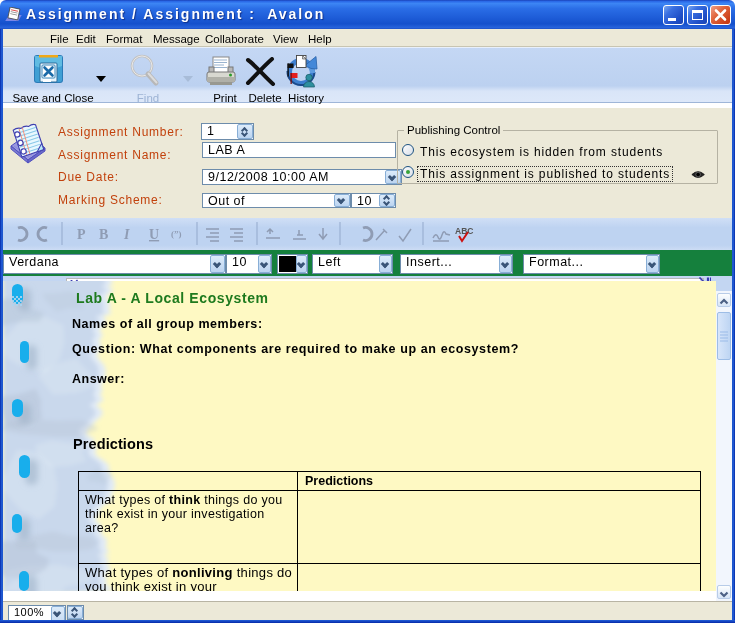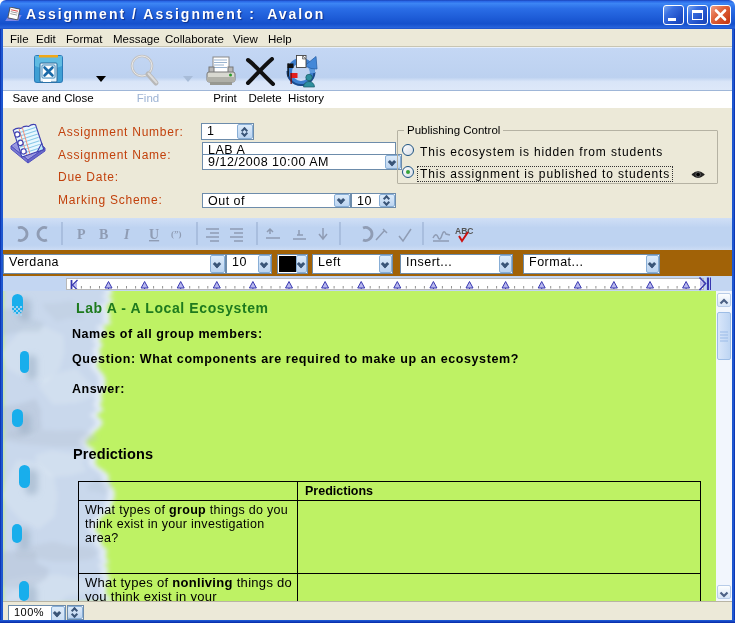--- a/index.html
+++ b/index.html
@@ -14,23 +14,23 @@
   border-radius:6px 6px 0 0; }
 #titletext { left:26px; top:6px; color:#fff; font-weight:bold; font-size:14px; letter-spacing:2.0px;
   text-shadow:1px 1px 1px #10328c; }
 .capbtn { top:5px; width:21px; height:20px; border-radius:3px; border:1px solid #fff; }
 .capblue { background:linear-gradient(135deg,#7aa8f0 0%,#3a6fe0 30%,#2050c8 70%,#1a44b4 100%); }
 .capred { background:linear-gradient(135deg,#f0a088 0%,#e0643c 40%,#c83a14 90%); }
 .glyph { position:absolute; color:#fff; font-weight:bold; }
 
 #menubar { left:3px; top:29px; width:729px; height:18px; background:#ECE9D8;
   border-bottom:1px solid #c8c5b2; font-size:11.5px; color:#000; }
-.menuitem { position:absolute; top:4px; }
-
-#toolbar { left:3px; top:47px; width:729px; height:44px;
+.menuitem { position:absolute; top:4px;margin-left:40px; }
+
+#toolbar { left:3px; top:47px; width:729px; height:56px;
   background:linear-gradient(180deg,#c4d7f4 0%,#bcd1f0 70%,#d9e5f8 80%,#dde8f9 100%);
   border-top:1px solid #e8f0fc; border-bottom:1px solid #9fb6d8;padding-left:28px; }
 .tblabel { position:absolute; top:44px; font-size:11.5px; color:#000; text-align:center; white-space:nowrap; }
 
 #formband { left:3px; top:108px; width:729px; height:110px; background:#ECE9D8; }
 .flabel { position:absolute; font-size:12px; letter-spacing:0.75px; color:#c2410c; }
 .tbox { position:absolute; background:#fff; border:1px solid #6d8cab; font-size:12.5px;
   letter-spacing:0.5px; padding:0 0 0 5px; color:#000; overflow:hidden; white-space:nowrap; }
 .combobtn { position:absolute; right:0px; top:0px; bottom:0px; width:16px;
   background:linear-gradient(180deg,#dcebfa 0%,#bcd4f0 100%);
@@ -49,27 +49,27 @@
   border:1px solid #b5b2a3; border-radius:1px; }
 #publegend { position:absolute; left:6px; top:-7px; background:#ECE9D8; padding:0 3px; font-size:11.5px;text-align:right; }
 .radio { position:absolute; width:12px; height:12px; border-radius:50%;
   border:1px solid #1d5281; background:linear-gradient(135deg,#fdfdfd,#d8dfe8); }
 .radiodot { position:absolute; left:3px; top:3px; width:4px; height:4px; border-radius:50%; background:#37a338; }
 .radlab { position:absolute; font-size:12px; letter-spacing:0.85px; color:#000; white-space:nowrap; }
 
 #fmtbar { left:3px; top:218px; width:729px; height:32px;
   background:linear-gradient(180deg,#d0dff6 0%,#bed3f1 30%,#bed3f1 85%,#ccdcf4 100%); }
 
-#fontrow { left:3px; top:250px; width:729px; height:26px; background:#a16207; }
+#fontrow { left:3px; top:250px; width:729px; height:26px; background:#15803d; }
 
 #ruler { left:3px; top:276px; width:729px; height:15px; background:#c3d6f2; }
 #rulerwhite { position:absolute; left:63px; top:2px; width:638px; height:12px; background:#fff;
   border:1px solid #b8b8b8; overflow:hidden; }
 
-#doc { left:3px; top:291px; width:713px; height:310px; background:#bef264; overflow:hidden; }
+#doc { left:3px; top:281px; width:713px; height:310px; background:#fef9c3; overflow:hidden; }
 #vscroll { left:716px; top:291px; width:16px; height:310px; background:#f2f6fd; }
 .scrollbtn { position:absolute; left:1px; width:14px; height:14px; border-radius:2px;
   background:linear-gradient(180deg,#fdfefe,#d7e5f7); border:1px solid #b8cce8; }
 
 #statusbar { left:3px; top:601px; width:729px; height:19px; background:#ECE9D8;
   border-top:1px solid #b8b4a4; }
 
 #bl { left:0; top:29px; width:3px; height:594px; background:linear-gradient(90deg,#0528a8,#2360d8 60%,#1a50c8); }
 #br { left:732px; top:29px; width:3px; height:594px; background:linear-gradient(90deg,#1a50c8,#2360d8 40%,#0528a8); }
 #bb { left:0; top:620px; width:735px; height:3px; background:linear-gradient(180deg,#2360d8,#0528a8); }
@@ -193,21 +193,21 @@
     <div class="flabel" style="left:55px;top:62px">Due Date:</div>
     <div class="flabel" style="left:55px;top:85px">Marking Scheme:</div>
 
     <div class="tbox" style="left:198px;top:15px;width:53px;height:17px">1
       <div class="spinner">
           <i class="arr-up"></i>
           <i class="arr-dn"></i>
         </div>
     </div>
     <div class="tbox" style="left:199px;top:34px;width:194px;height:16px">LAB A</div>
-    <div class="tbox" style="left:199px;top:46px;width:200px;height:16px">9/12/2008 10:00 AM
+    <div class="tbox" style="left:199px;top:61px;width:200px;height:16px">9/12/2008 10:00 AM
       <div class="combobtn">
           <i class="arrow-dn"></i>
         </div>
     </div>
     <div class="tbox" style="left:199px;top:85px;width:149px;height:15px">Out of
       <div class="combobtn">
           <i class="arrow-dn" style="top:2px"></i>
         </div>
     </div>
     <div class="tbox" style="left:348px;top:85px;width:45px;height:15px">10
@@ -457,21 +457,21 @@
     <div class="doct" style="left:69px;top:60.5px;font-weight:bold;font-size:12.5px;letter-spacing:0.6px">Question: What components are required to make up an ecosystem?</div>
     <div class="doct" style="left:69px;top:91px;font-weight:bold;font-size:12.5px;letter-spacing:0.5px">Answer:</div>
     <div class="doct" style="left:70px;top:155px;font-weight:bold;font-size:14.5px;letter-spacing:0.1px">Predictions</div>
     <div class="doct" style="left:75px;top:190px;width:623px;border:1px solid #000">
       <div style="height:19px;border-bottom:1px solid #000;position:relative">
         <div style="position:absolute;left:218px;top:0;bottom:0;width:1px;background:#000"></div>
         <div style="position:absolute;left:226px;top:2px;font-weight:bold;font-size:12.5px">Predictions</div>
       </div>
       <div style="height:73px;border-bottom:1px solid #000;position:relative">
         <div style="position:absolute;left:218px;top:0;bottom:0;width:1px;background:#000"></div>
-        <div style="position:absolute;left:6px;top:2px;width:205px;font-size:12.5px;line-height:14px;letter-spacing:0.3px">What types of <b>group</b> things do you think exist in your investigation area?</div>
+        <div style="position:absolute;left:6px;top:2px;width:205px;font-size:12.5px;line-height:14px;letter-spacing:0.3px">What types of <b>think</b> things do you think exist in your investigation area?</div>
       </div>
       <div style="height:40px;position:relative">
         <div style="position:absolute;left:218px;top:0;bottom:0;width:1px;background:#000"></div>
         <div style="position:absolute;left:6px;top:2px;width:210px;font-size:13px;line-height:14px;letter-spacing:0.3px">What types of <b>nonliving</b> things do you think exist in your investigation</div>
       </div>
     </div>
   </div>
 
   <div id="vscroll" class="abs">
     <div class="scrollbtn" style="top:2px">

